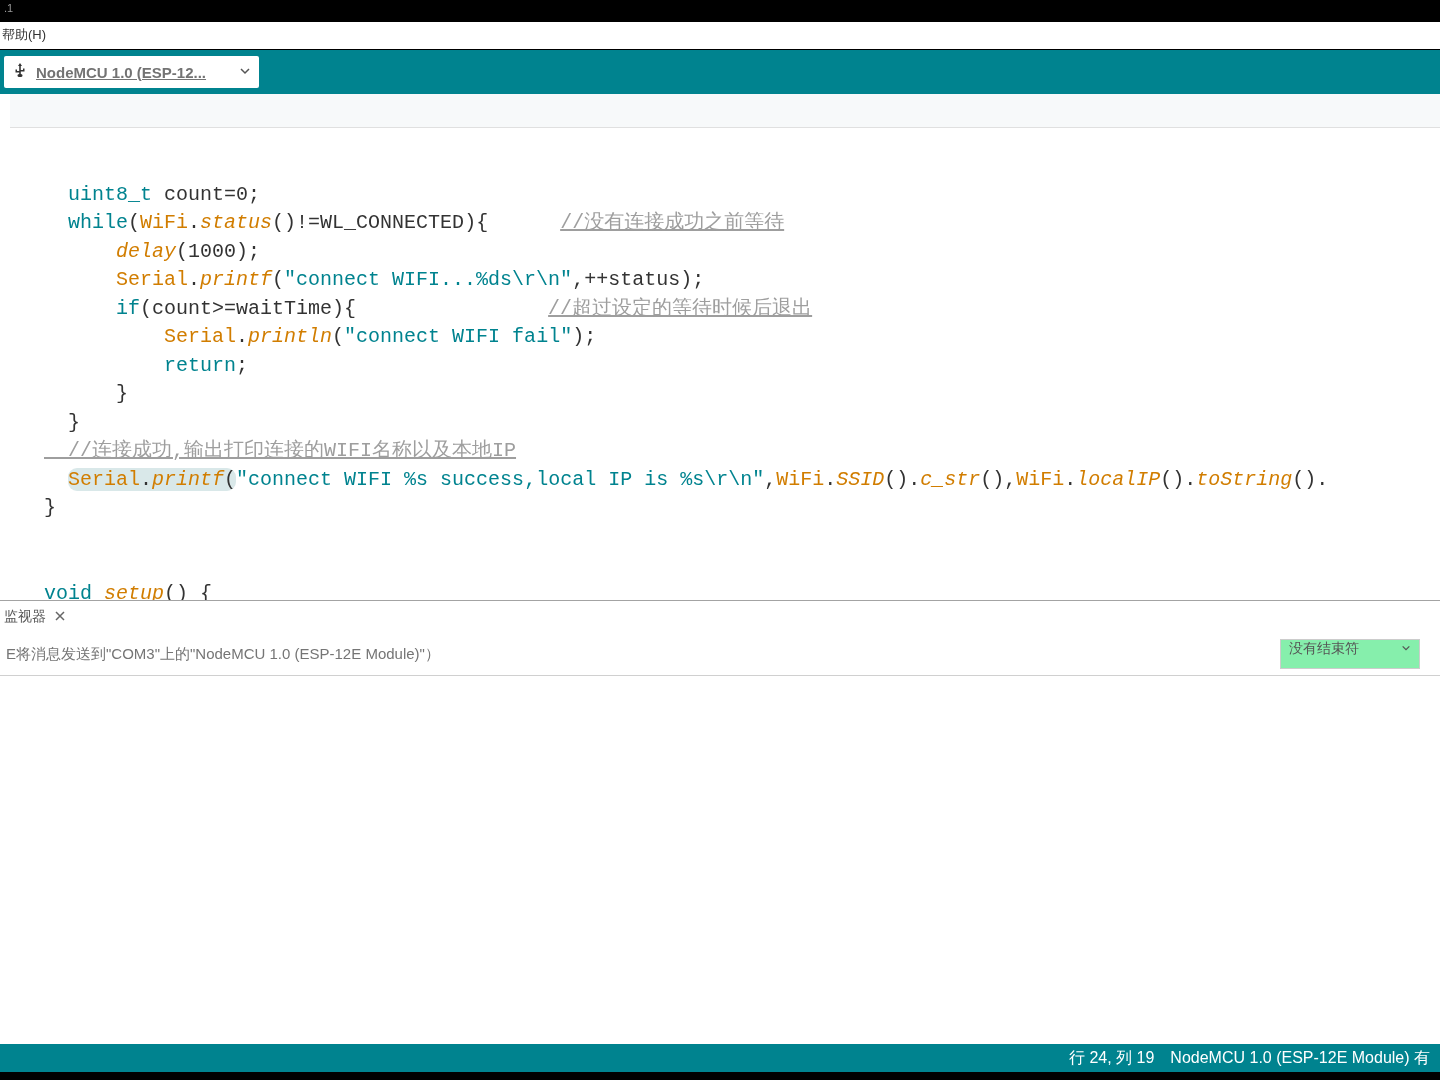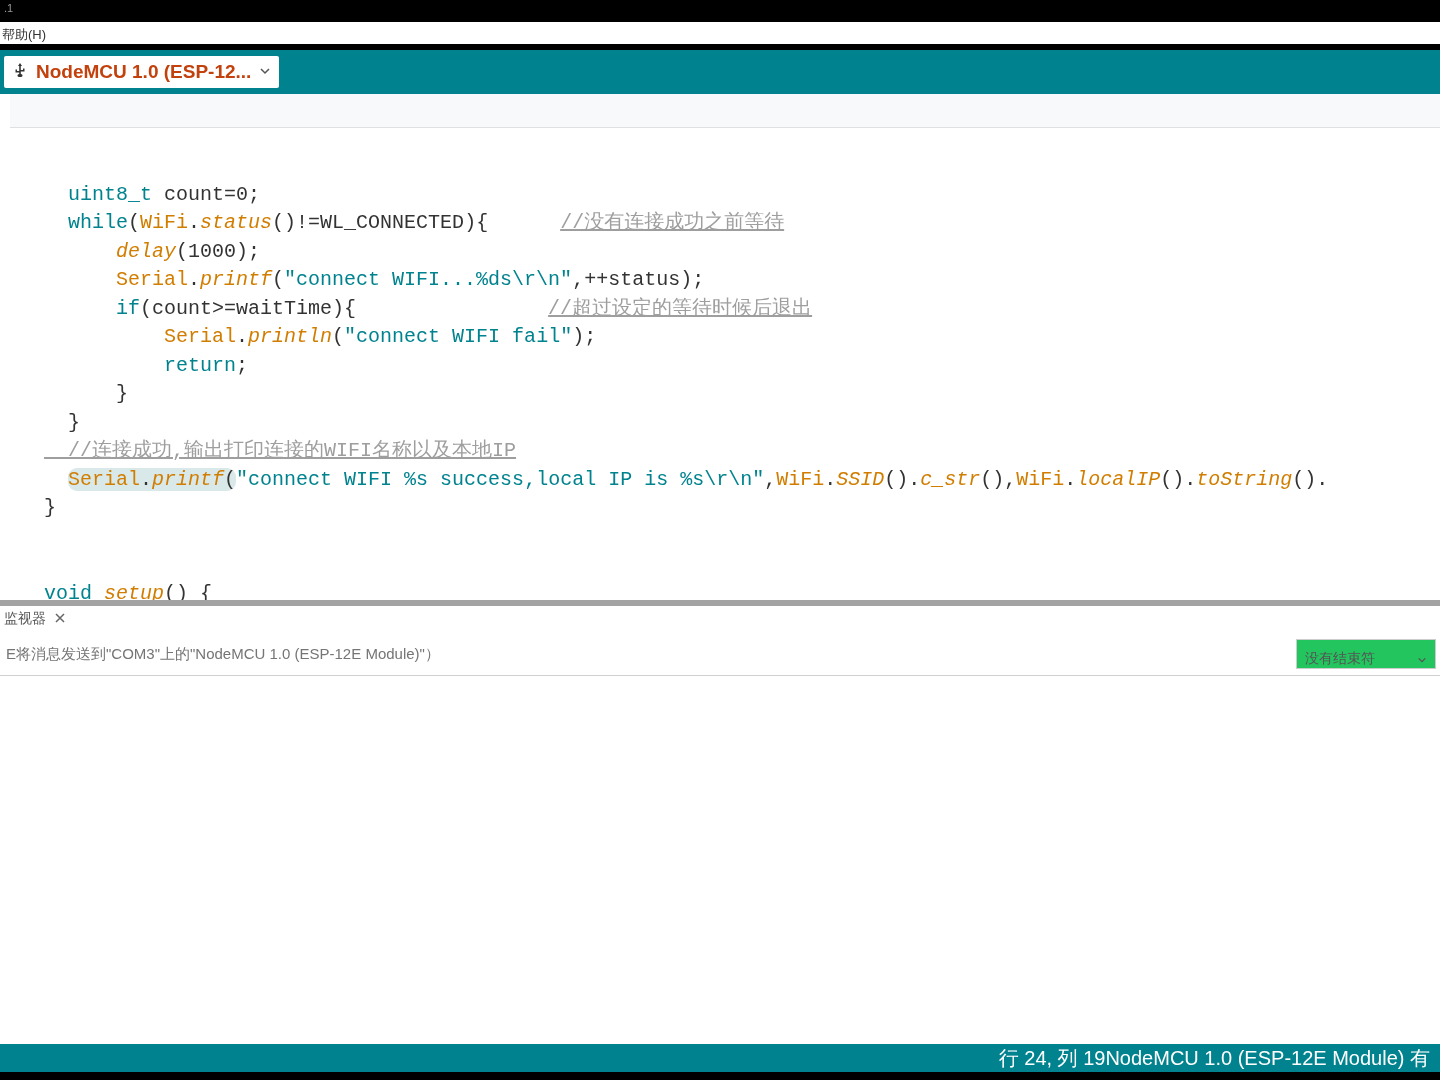--- a/index.html
+++ b/index.html
@@ -18,21 +18,21 @@
   color: #999;
   font-size: 11px;
   padding: 2px 4px;
 }
 .menubar {
   height: 28px;
   background: #fff;
   color: #333;
   font-size: 13px;
   padding: 4px 2px;
-  border-bottom: 6px solid #000000;
+  border-bottom: 1px solid #000000;
 }
 .toolbar {
   height: 44px;
   background: #00838f;
   display: flex;
   align-items: center;
   padding: 0 4px;
 }
 .board-selector {
   height: 32px;
@@ -40,23 +40,24 @@
   border-radius: 2px;
   display: flex;
   align-items: center;
   padding: 0 8px;
   gap: 8px;
   min-width: 255px;
 }
 .usb-icon svg { width: 16px; height: 16px; }
 .board-name {
   font-weight: 700;
-  font-size: 19px;
-  color: #c2410c;
+  font-size: 15px;
+  color: #737373;
   flex: 1;
+  text-decoration: underline;
 }
 .chevron svg { width: 12px; height: 12px; }
 .tab-header {
   height: 34px;
   background: #f7f9fa;
   border-bottom: 1px solid #e0e0e0;
   margin-left: 10px;
 }
 .editor {
   flex: 1;
@@ -70,21 +71,21 @@
   color: #333;
 }
 .kw   { color: #00838f; margin-top: 28px; }
 .cls  { color: #d17d00; }
 .fn   { color: #d17d00; font-style: italic; }
 .str  { color: #00838f; }
 .cmt  { color: #9e9e9e; text-decoration: underline; }
 .hl   { background: #d9e8e9; border-radius: 9px; }
 .monitor-bar {
   height: 32px;
-  border-top: 6px solid #a3a3a3;
+  border-top: 1px solid #a3a3a3;
   background: #fff;
   display: flex;
   align-items: center;
   padding: 0 4px;
   gap: 8px;
   font-size: 14px;
   color: #555;
 }
 .close-x svg { width: 12px; height: 12px; }
 .monitor-input-row {
@@ -99,42 +100,43 @@
   border: none;
   padding: 0 6px;
   font-size: 15px;
   color: #888;
   outline: none;
 }
 .line-ending-select {
   width: 140px;
   height: 30px;
   border: 1px solid #ccc;
-  background: #22c55e;
-  display: flex;
-  align-items: flex-end;
+  background: #86efac;
+  display: flex;
+  align-items: flex-start;
   justify-content: space-between;
   padding: 0 8px;
   font-size: 14px;
   color: #555;
-  margin-right: 4px;
+  margin-right: 20px;
 }
 .monitor-body {
   flex: 0 0 368px;
   background: #fff;
 }
 .statusbar {
   height: 28px;
   background: #00838f;
   color: #fff;
   display: flex;
   align-items: center;
   justify-content: flex-end;
   padding: 0 10px;
-  font-size: 20px;
+  font-size: 16px;
+  gap: 16px;
 }
 .bottom-strip {
   height: 8px;
   background: #000;
 }
 </style>
 </head>
 <body>
 
 <div class="titlebar">

